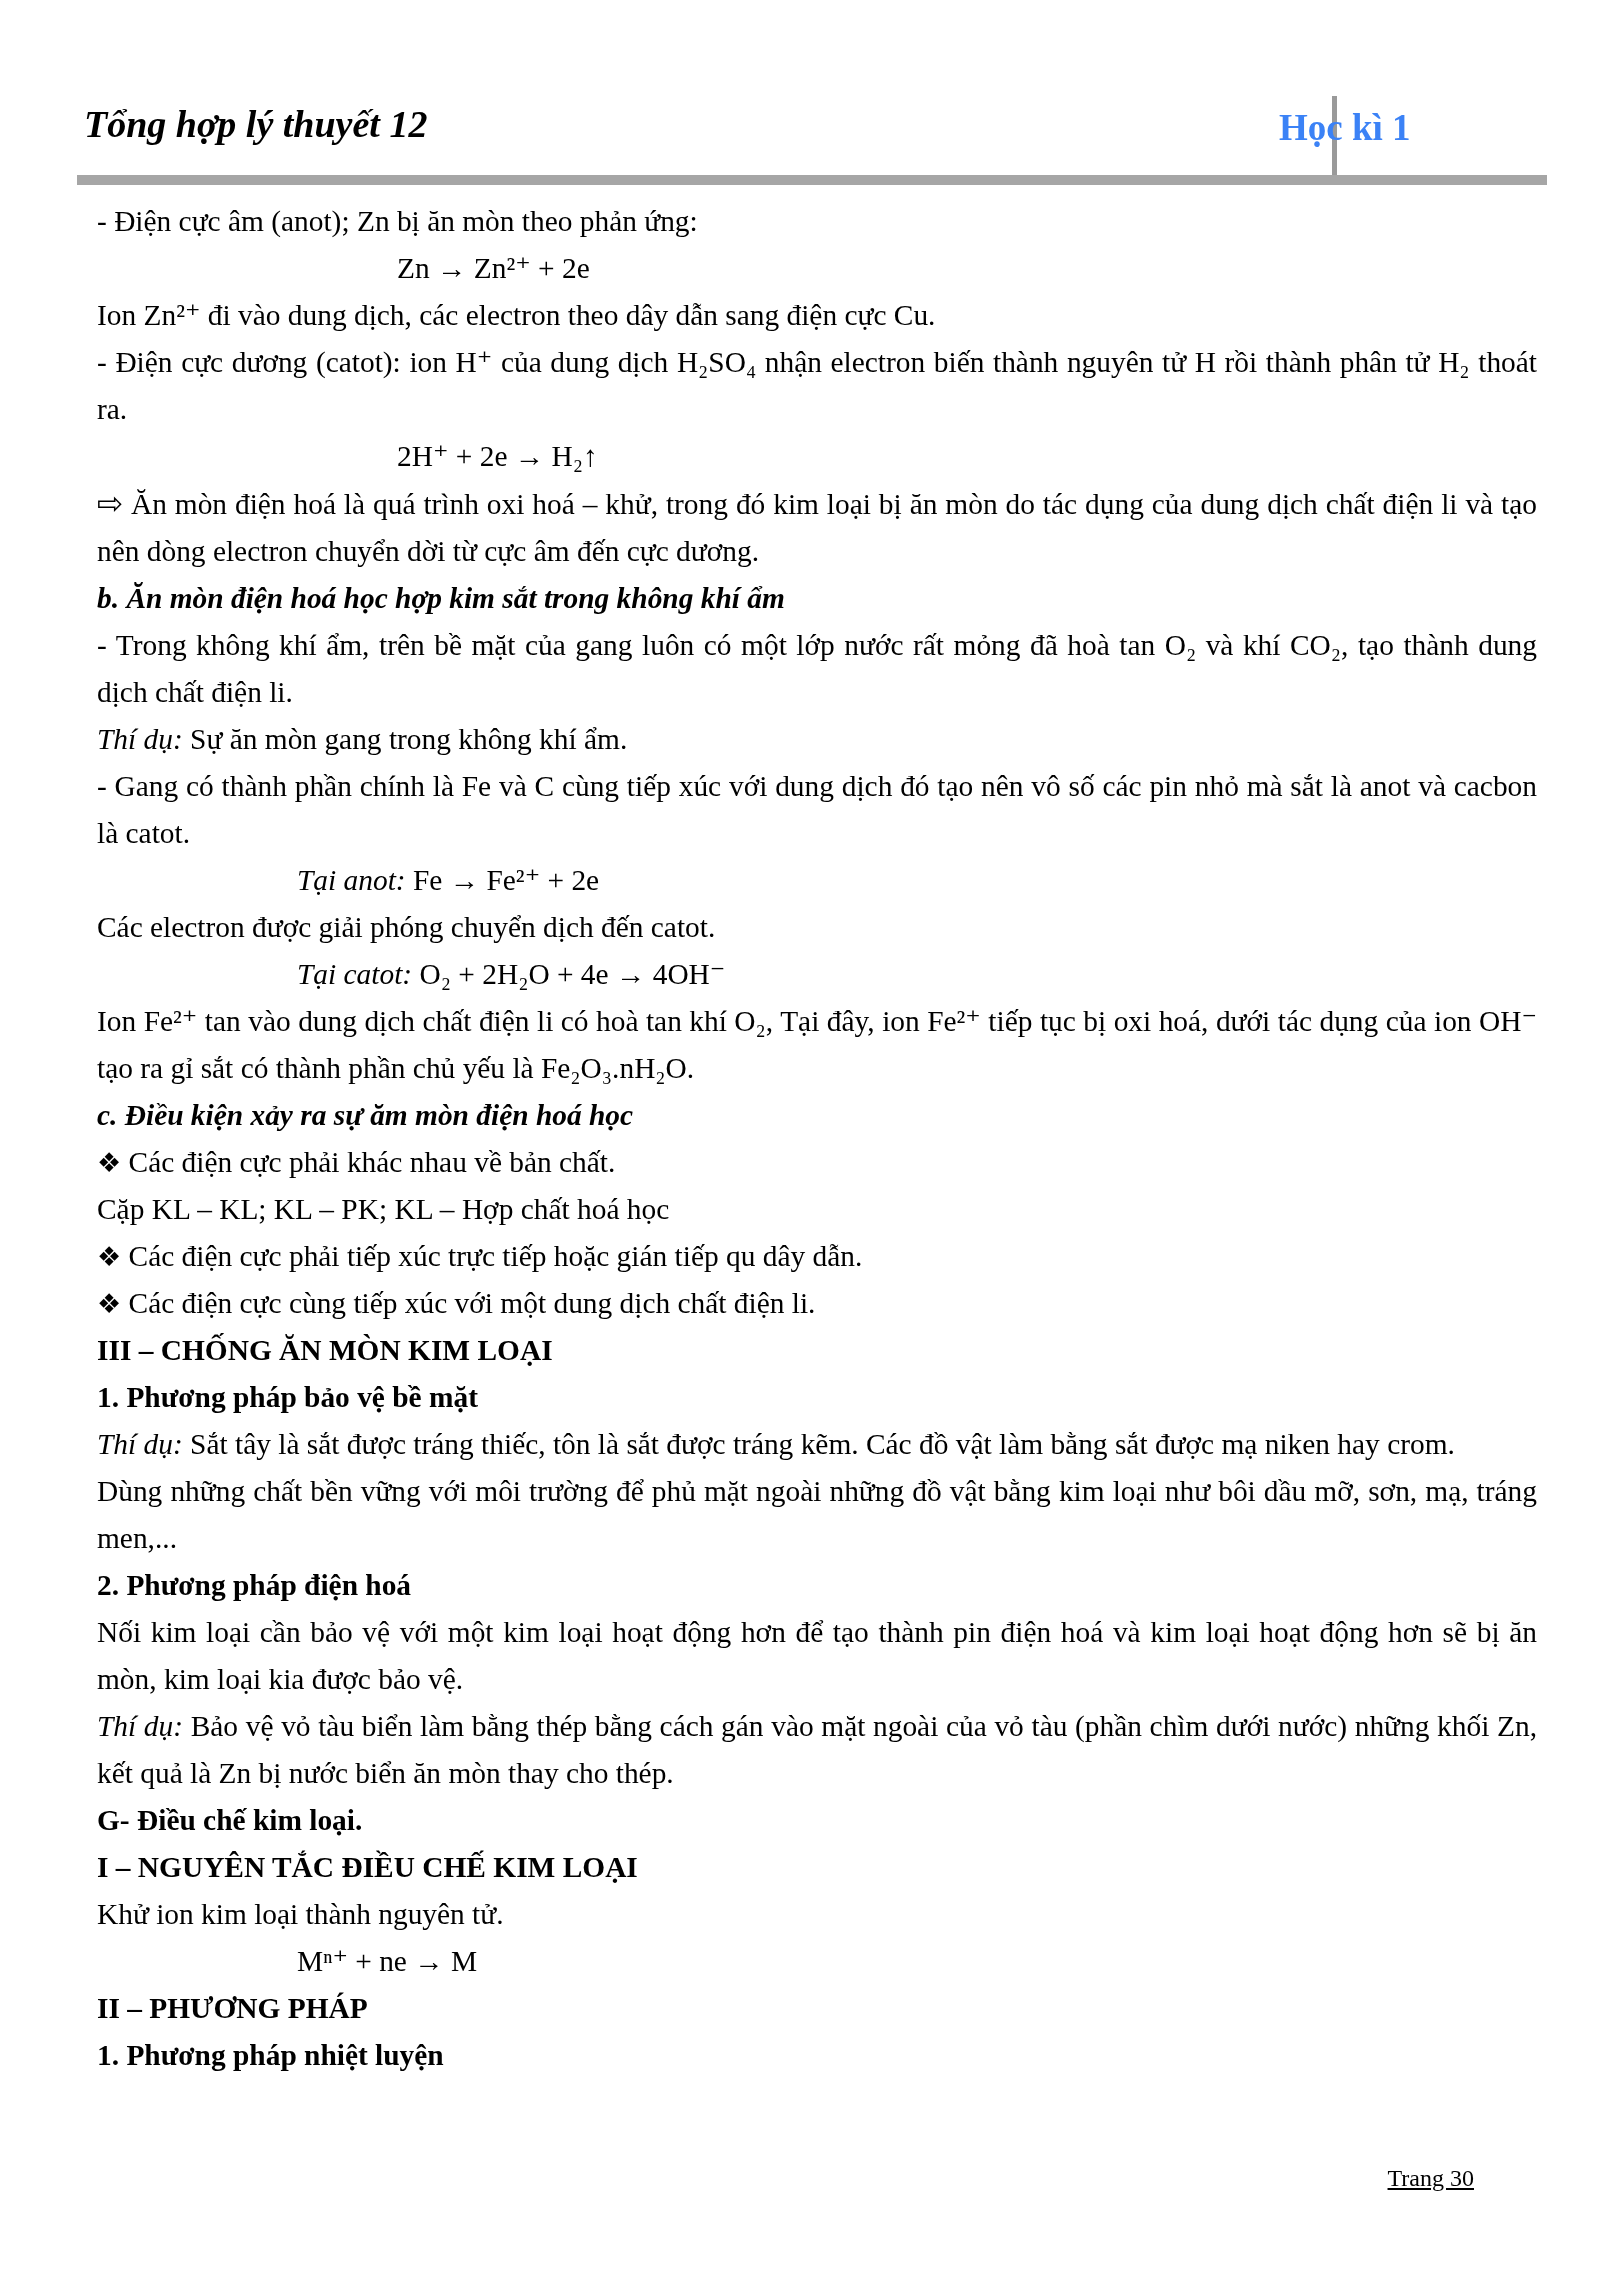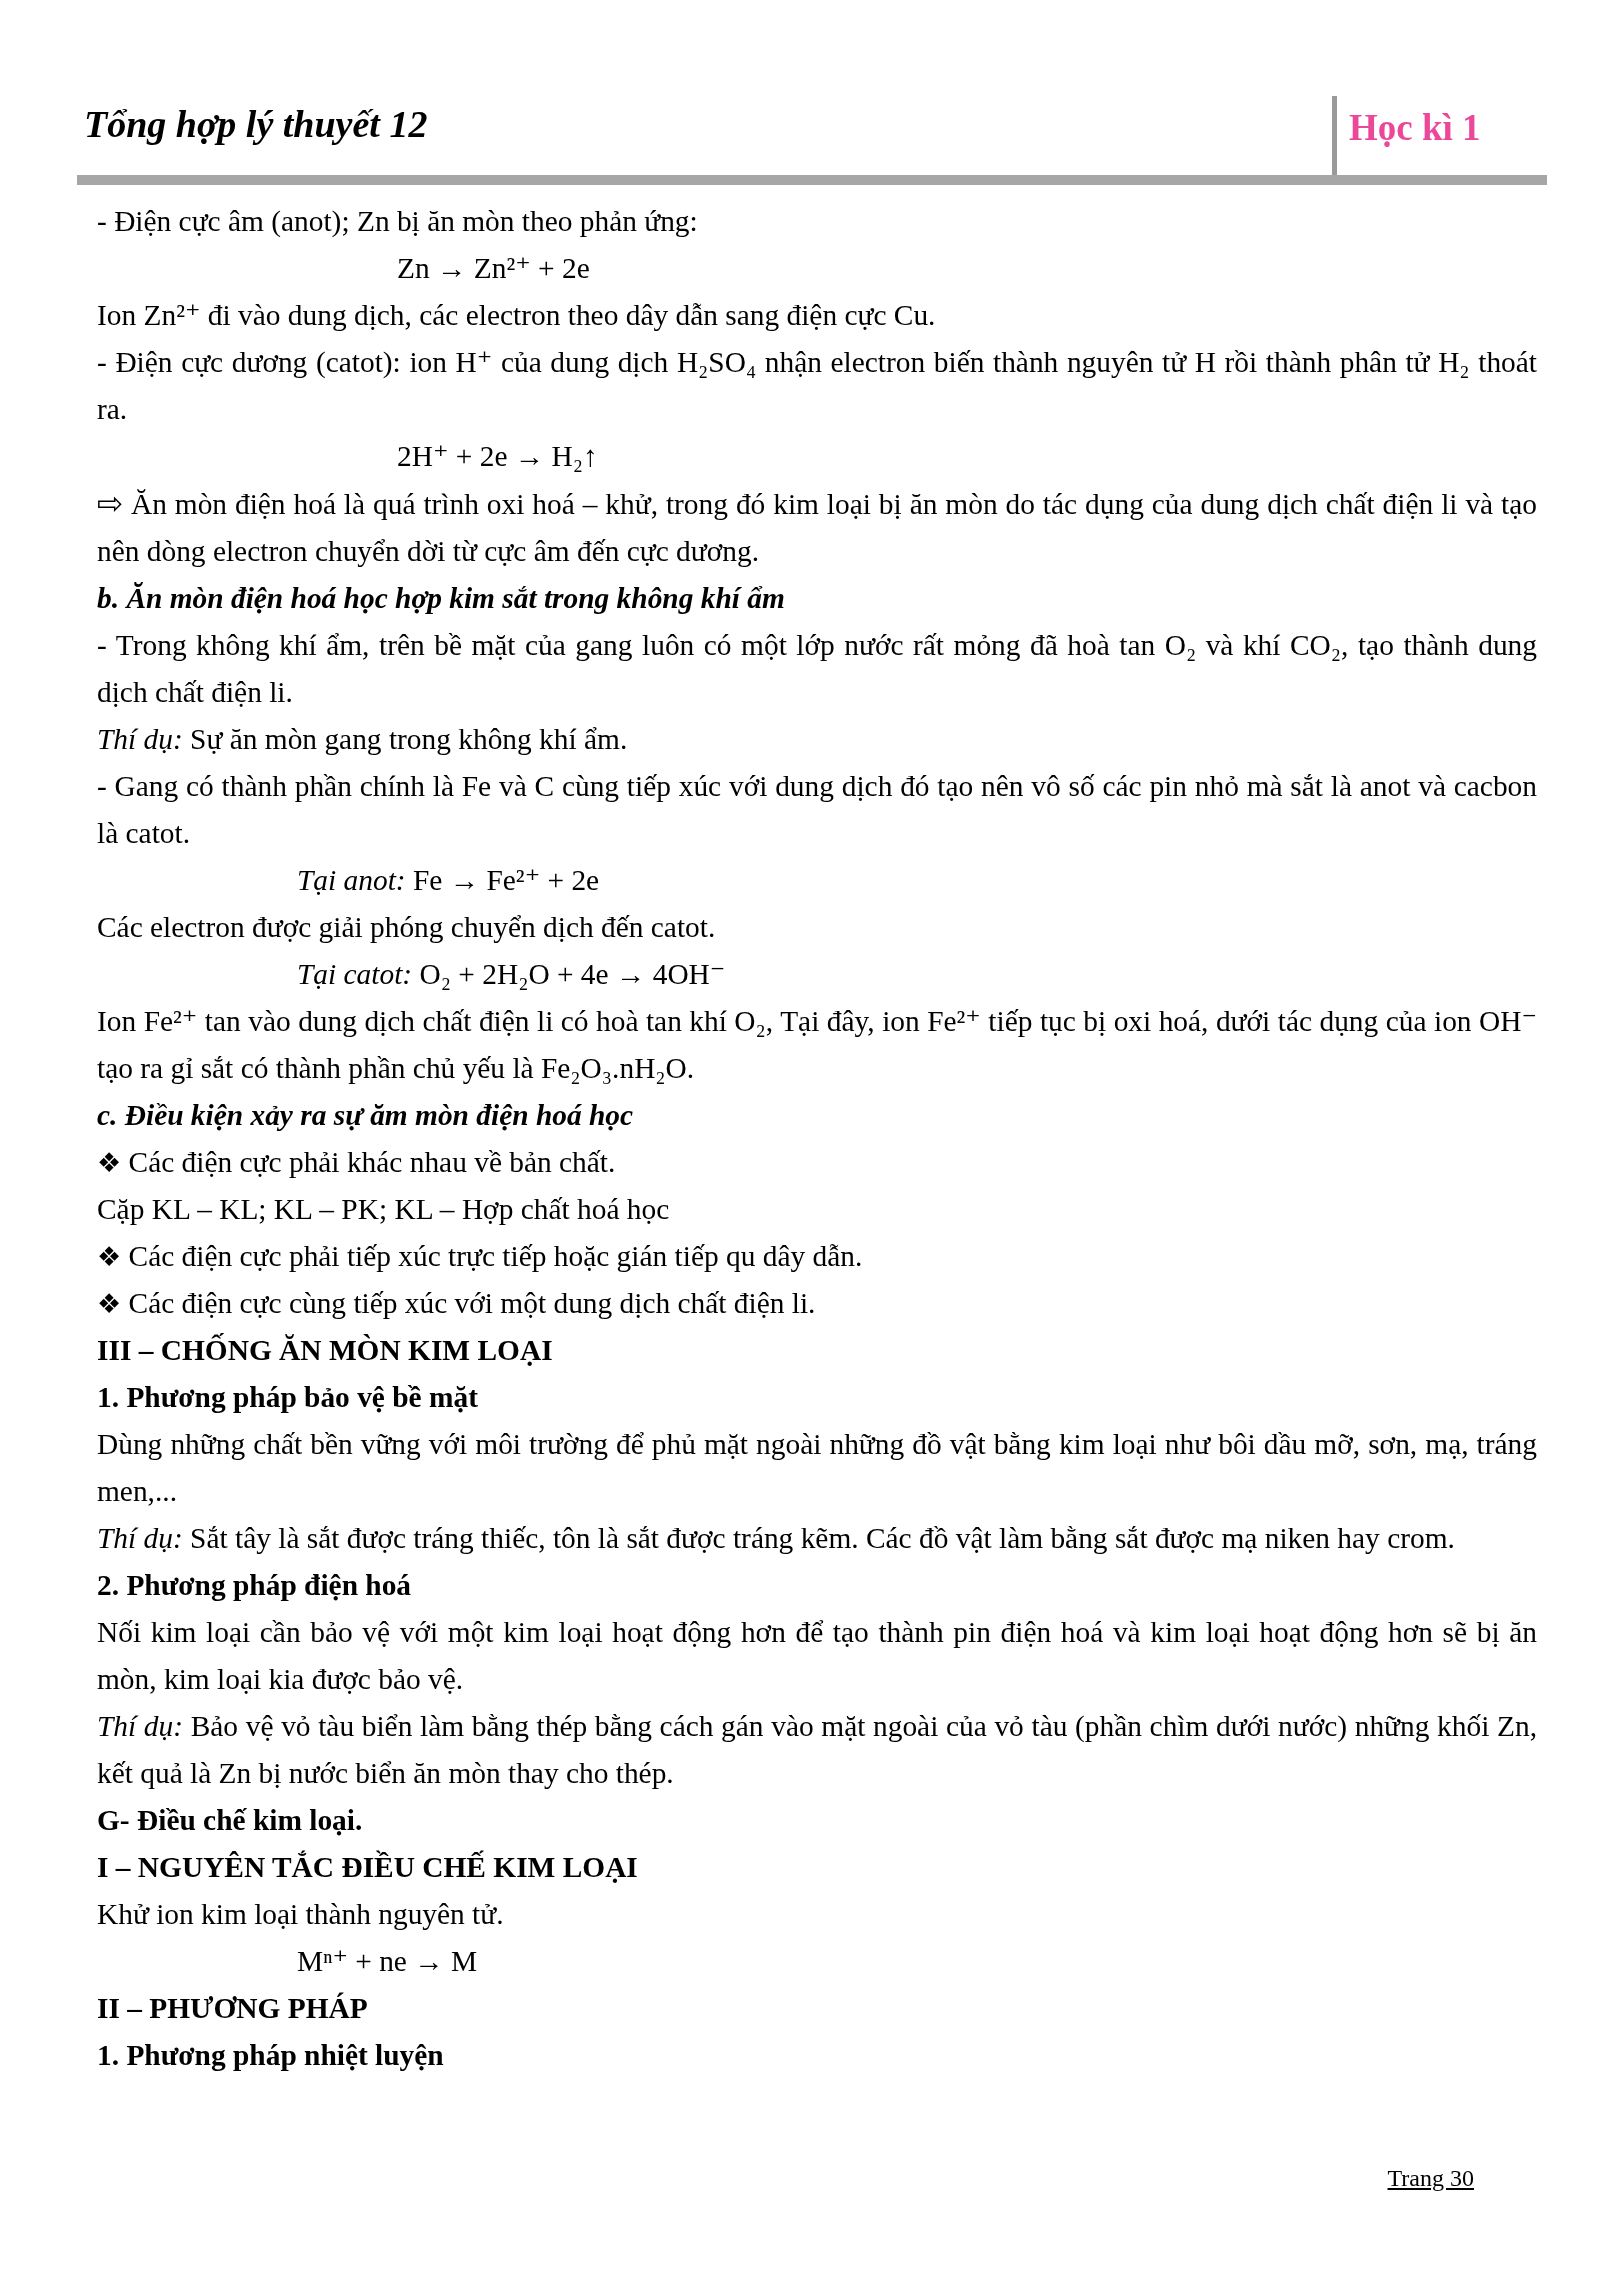--- a/index.html
+++ b/index.html
@@ -15,22 +15,22 @@
   .doc-title {
     position:absolute; left:84px; top:102px;
     font-size:38px; font-weight:bold; font-style:italic;
     white-space:nowrap;
   }
   .header-vline {
     position:absolute; left:1332px; top:96px;
     width:4.6px; height:82px; background:#9a9a9a;
   }
   .semester-badge {
-    position:absolute; left:1349px; top:106px;
-    font-size:37px; font-weight:bold; color:#ec4899;
+    position:absolute; left:1279px; top:106px;
+    font-size:37px; font-weight:bold; color:#3b82f6;
     white-space:nowrap;
   }
   .header-rule {
     position:absolute; left:77px; top:175px;
     width:1470px; height:9.8px; background:#A6A6A6;
   }
 
   
   .content {
     position:absolute; left:97px; top:198px; width:1440px;
@@ -77,22 +77,22 @@
     <p>Các electron được giải phóng chuyển dịch đến catot.</p>
     <p class="formula-b"><span class="lead-i">Tại catot:</span> <span>O₂ + 2H₂O + 4e → 4OH⁻</span></p>
     <p>Ion Fe²⁺ tan vào dung dịch chất điện li có hoà tan khí O₂, Tại đây, ion Fe²⁺ tiếp tục bị oxi hoá, dưới tác dụng của ion OH⁻ tạo ra gỉ sắt có thành phần chủ yếu là Fe₂O₃.nH₂O.</p>
     <p class="h-bi">c. Điều kiện xảy ra sự ăm mòn điện hoá học</p>
     <p><span class="glyph diamond">❖</span> <span>Các điện cực phải khác nhau về bản chất.</span></p>
     <p>Cặp KL – KL; KL – PK; KL – Hợp chất hoá học</p>
     <p><span class="glyph diamond">❖</span> <span>Các điện cực phải tiếp xúc trực tiếp hoặc gián tiếp qu dây dẫn.</span></p>
     <p><span class="glyph diamond">❖</span> <span>Các điện cực cùng tiếp xúc với một dung dịch chất điện li.</span></p>
     <p class="h-b">III – CHỐNG ĂN MÒN KIM LOẠI</p>
     <p class="h-b">1. Phương pháp bảo vệ bề mặt</p>
+    <p><span class="lead-i">Thí dụ:</span> <span>Sắt tây là sắt được tráng thiếc, tôn là sắt được tráng kẽm. Các đồ vật làm bằng sắt được mạ niken hay crom.</span></p>
     <p>Dùng những chất bền vững với môi trường để phủ mặt ngoài những đồ vật bằng kim loại như bôi dầu mỡ, sơn, mạ, tráng men,...</p>
-    <p><span class="lead-i">Thí dụ:</span> <span>Sắt tây là sắt được tráng thiếc, tôn là sắt được tráng kẽm. Các đồ vật làm bằng sắt được mạ niken hay crom.</span></p>
     <p class="h-b">2. Phương pháp điện hoá</p>
     <p>Nối kim loại cần bảo vệ với một kim loại hoạt động hơn để tạo thành pin điện hoá và kim loại hoạt động hơn sẽ bị ăn mòn, kim loại kia được bảo vệ.</p>
     <p><span class="lead-i">Thí dụ:</span> <span>Bảo vệ vỏ tàu biển làm bằng thép bằng cách gán vào mặt ngoài của vỏ tàu (phần chìm dưới nước) những khối Zn, kết quả là Zn bị nước biển ăn mòn thay cho thép.</span></p>
     <p class="h-b">G- Điều chế kim loại.</p>
     <p class="h-b">I – NGUYÊN TẮC ĐIỀU CHẾ KIM LOẠI</p>
     <p>Khử ion kim loại thành nguyên tử.</p>
     <p class="formula-b">Mⁿ⁺  +  ne → M</p>
     <p class="h-b">II – PHƯƠNG PHÁP</p>
     <p class="h-b">1. Phương pháp nhiệt luyện</p>
   </div>

